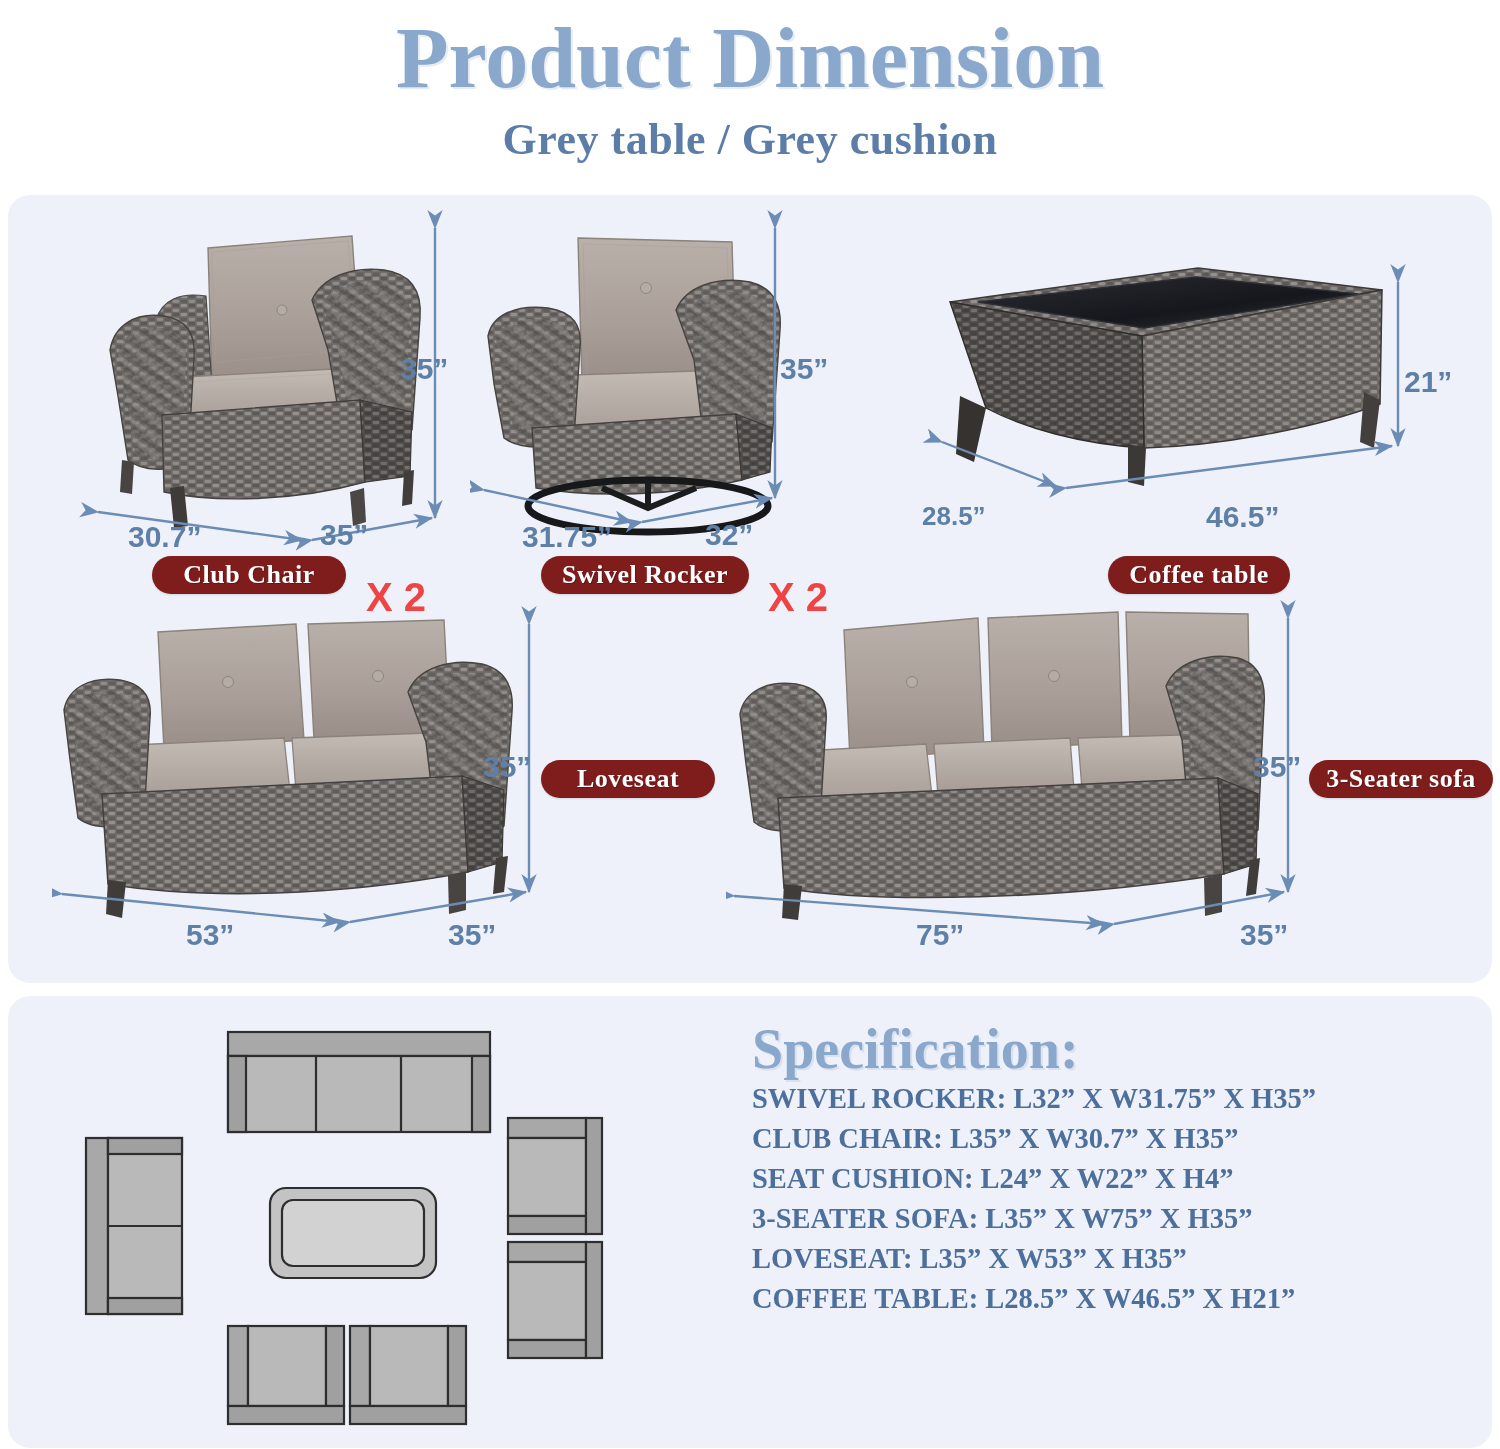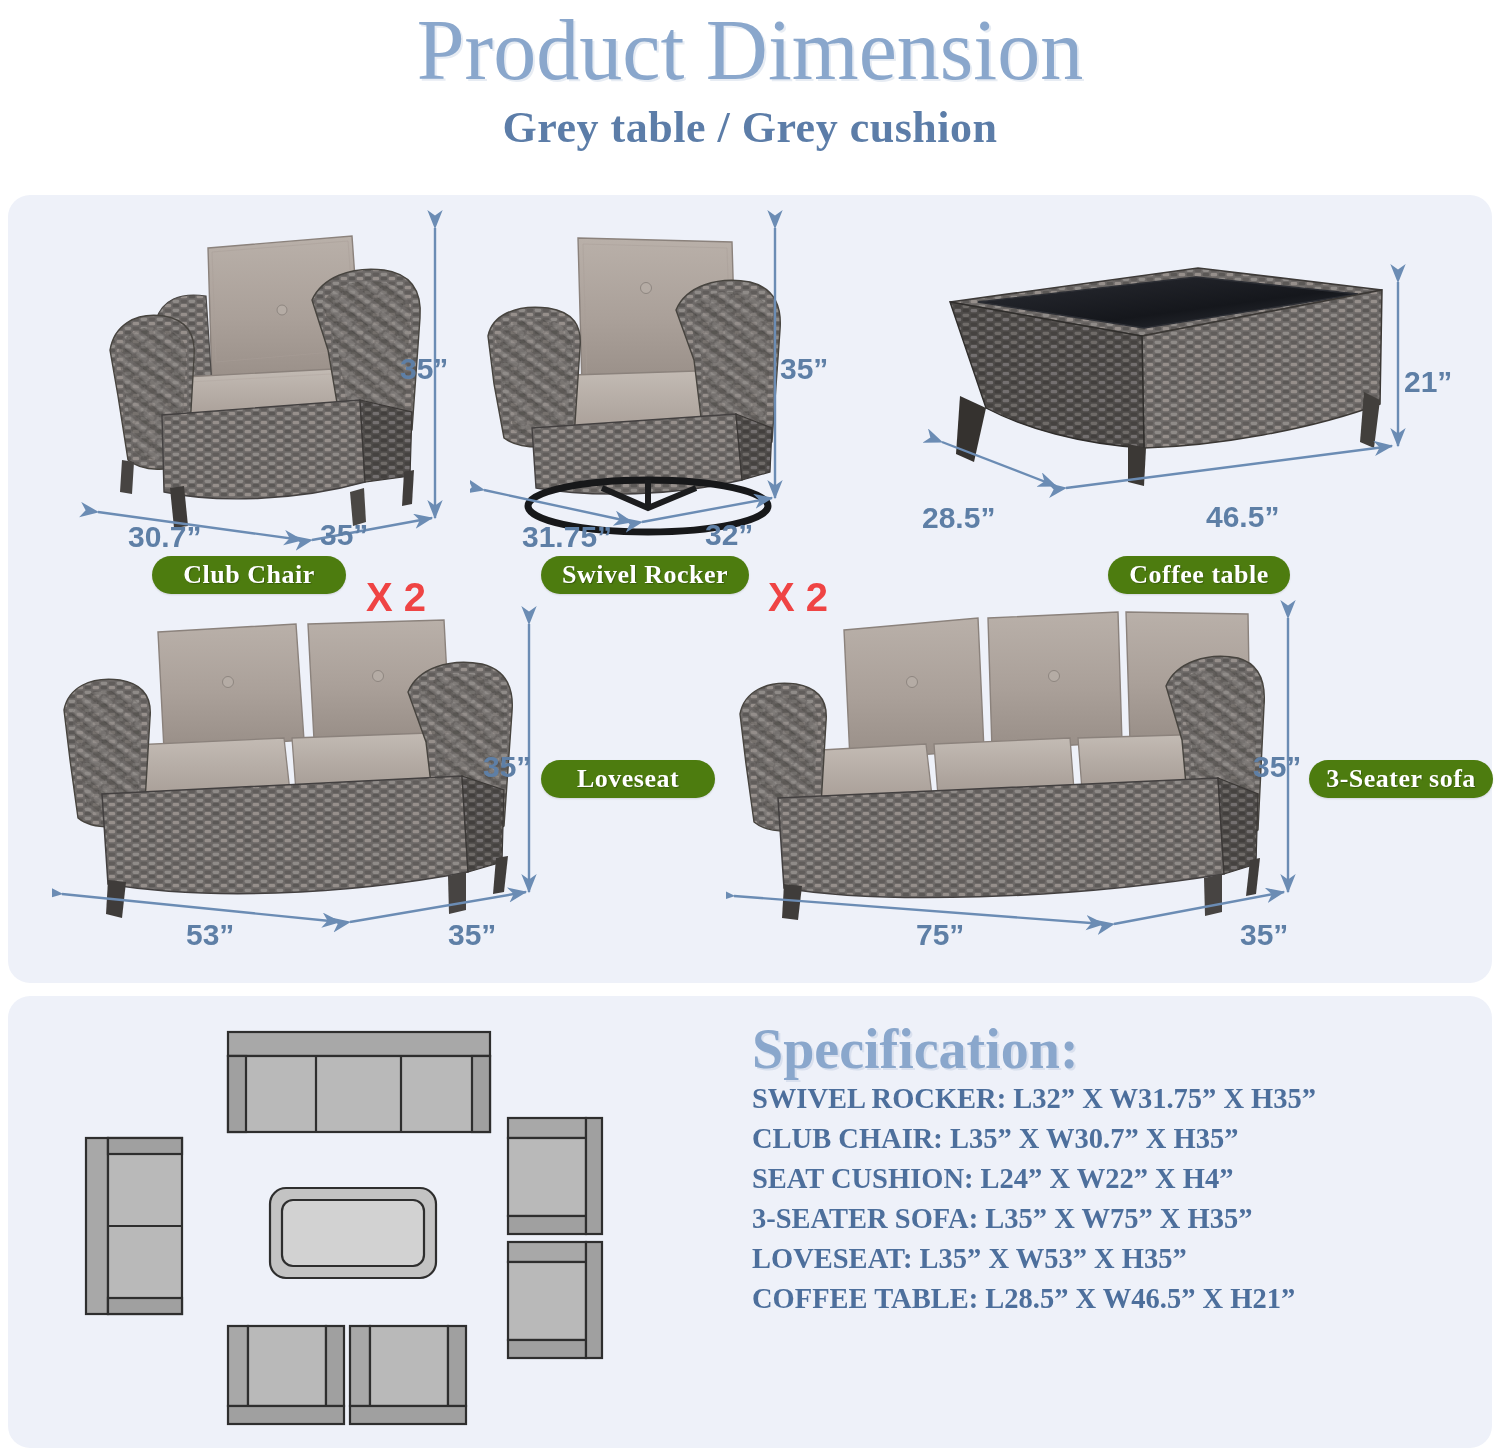--- a/index.html
+++ b/index.html
@@ -8,24 +8,24 @@
     font-family:"Liberation Serif", serif;
     -webkit-font-smoothing:antialiased;
     overflow:hidden;position:relative;
   }
   .page{width:1500px;height:1449px;position:relative;background:#fff;}
 
   
   .header{width:100%;text-align:center;padding-top:4px;}
   .title{
     font-family:"Liberation Serif", serif;
-    font-size:86px;line-height:0.98;font-weight:400;
+    font-size:86px;line-height:0.98;font-weight:700;
     color:#8aa7cc;letter-spacing:0px;
     text-shadow:2px 2px 0 rgba(120,150,190,.18);
-    margin:4px;padding:0 0 2px 0;text-align:center;
+    margin:12px;padding:0 0 2px 0;text-align:center;
   }
   .subtitle{
     font-family:"Liberation Serif", serif;
     font-size:44px;font-weight:700;color:#5c7da8;
     margin:8px 0 0 0;letter-spacing:.5px;
   }
 
   
   .panel{
     position:absolute;background:#eef1f9;border-radius:22px;
@@ -34,21 +34,21 @@
   #panel-bottom{left:8px;top:996px;width:1484px;height:452px;}
 
   
   .dim{
     position:absolute;
     font-family:"Liberation Sans", sans-serif;
     font-weight:700;color:#5e7fa6;white-space:nowrap;
   }
   .badge{
     position:absolute;
-    background:#4d7c0f;color:#ffffff;border-radius:40px;
+    background:#7f1d1d;color:#ffffff;border-radius:40px;
     font-family:"Liberation Serif", serif;font-weight:700;
     display:flex;align-items:center;justify-content:center;
     text-shadow:1px 1px 1px rgba(0,0,0,.25);
     box-shadow:0 1px 2px rgba(0,0,0,.12);
     letter-spacing:.5px;
   }
   .mult{
     position:absolute;
     font-family:"Liberation Sans", sans-serif;
     font-weight:700;color:#ef4444;white-space:nowrap;margin-top:24px;
@@ -225,21 +225,21 @@
     <path d="M198,194 L216,198 L214,236 L198,232 Z" fill="#3b3835"></path>
     <path d="M434,142 L450,150 L444,198 L430,192 Z" fill="#423f3c"></path>
   </svg>
 
   <svg class="fig" style="left:920px;top:250px;" width="500" height="250" viewBox="0 0 500 250">
     <line x1="478" y1="32" x2="478" y2="196" stroke="#6b8cb4" stroke-width="2.4" marker-start="url(#ah)" marker-end="url(#ah)"></line>
     <line x1="22" y1="192" x2="136" y2="236" stroke="#6b8cb4" stroke-width="2.4" marker-start="url(#ah)" marker-end="url(#ah)"></line>
     <line x1="146" y1="238" x2="472" y2="196" stroke="#6b8cb4" stroke-width="2.4" marker-start="url(#ah)" marker-end="url(#ah)"></line>
   </svg>
   <div class="dim" style="left:1404px;top:355px;font-size:30px;margin-top:10px;">21”</div>
-  <div class="dim" style="left:922px;top:501px;font-size:30px;">28.5”</div>
+  <div class="dim" style="left:922px;top:501px;font-size:26px;">28.5”</div>
   <div class="dim" style="left:1206px;top:500px;font-size:30px;">46.5”</div>
   <div class="badge" style="left:1108px;top:556px;width:182px;height:38px;font-size:26px;">Coffee table</div>
 
   <svg class="fig" style="left:52px;top:600px;" width="480" height="330" viewBox="0 0 480 330">
 
     <path d="M106,32 L244,24 L252,140 L112,150 Z" fill="url(#cush)" stroke="#8b827c" stroke-width="1.4"></path>
     <circle cx="176" cy="82" r="5.5" fill="#b5aca5" stroke="#8e8680" stroke-width="1"></circle>
     <path d="M256,24 L392,20 L398,134 L262,140 Z" fill="url(#cush)" stroke="#8b827c" stroke-width="1.4"></path>
     <circle cx="326" cy="76" r="5.5" fill="#b5aca5" stroke="#8e8680" stroke-width="1"></circle>
 

